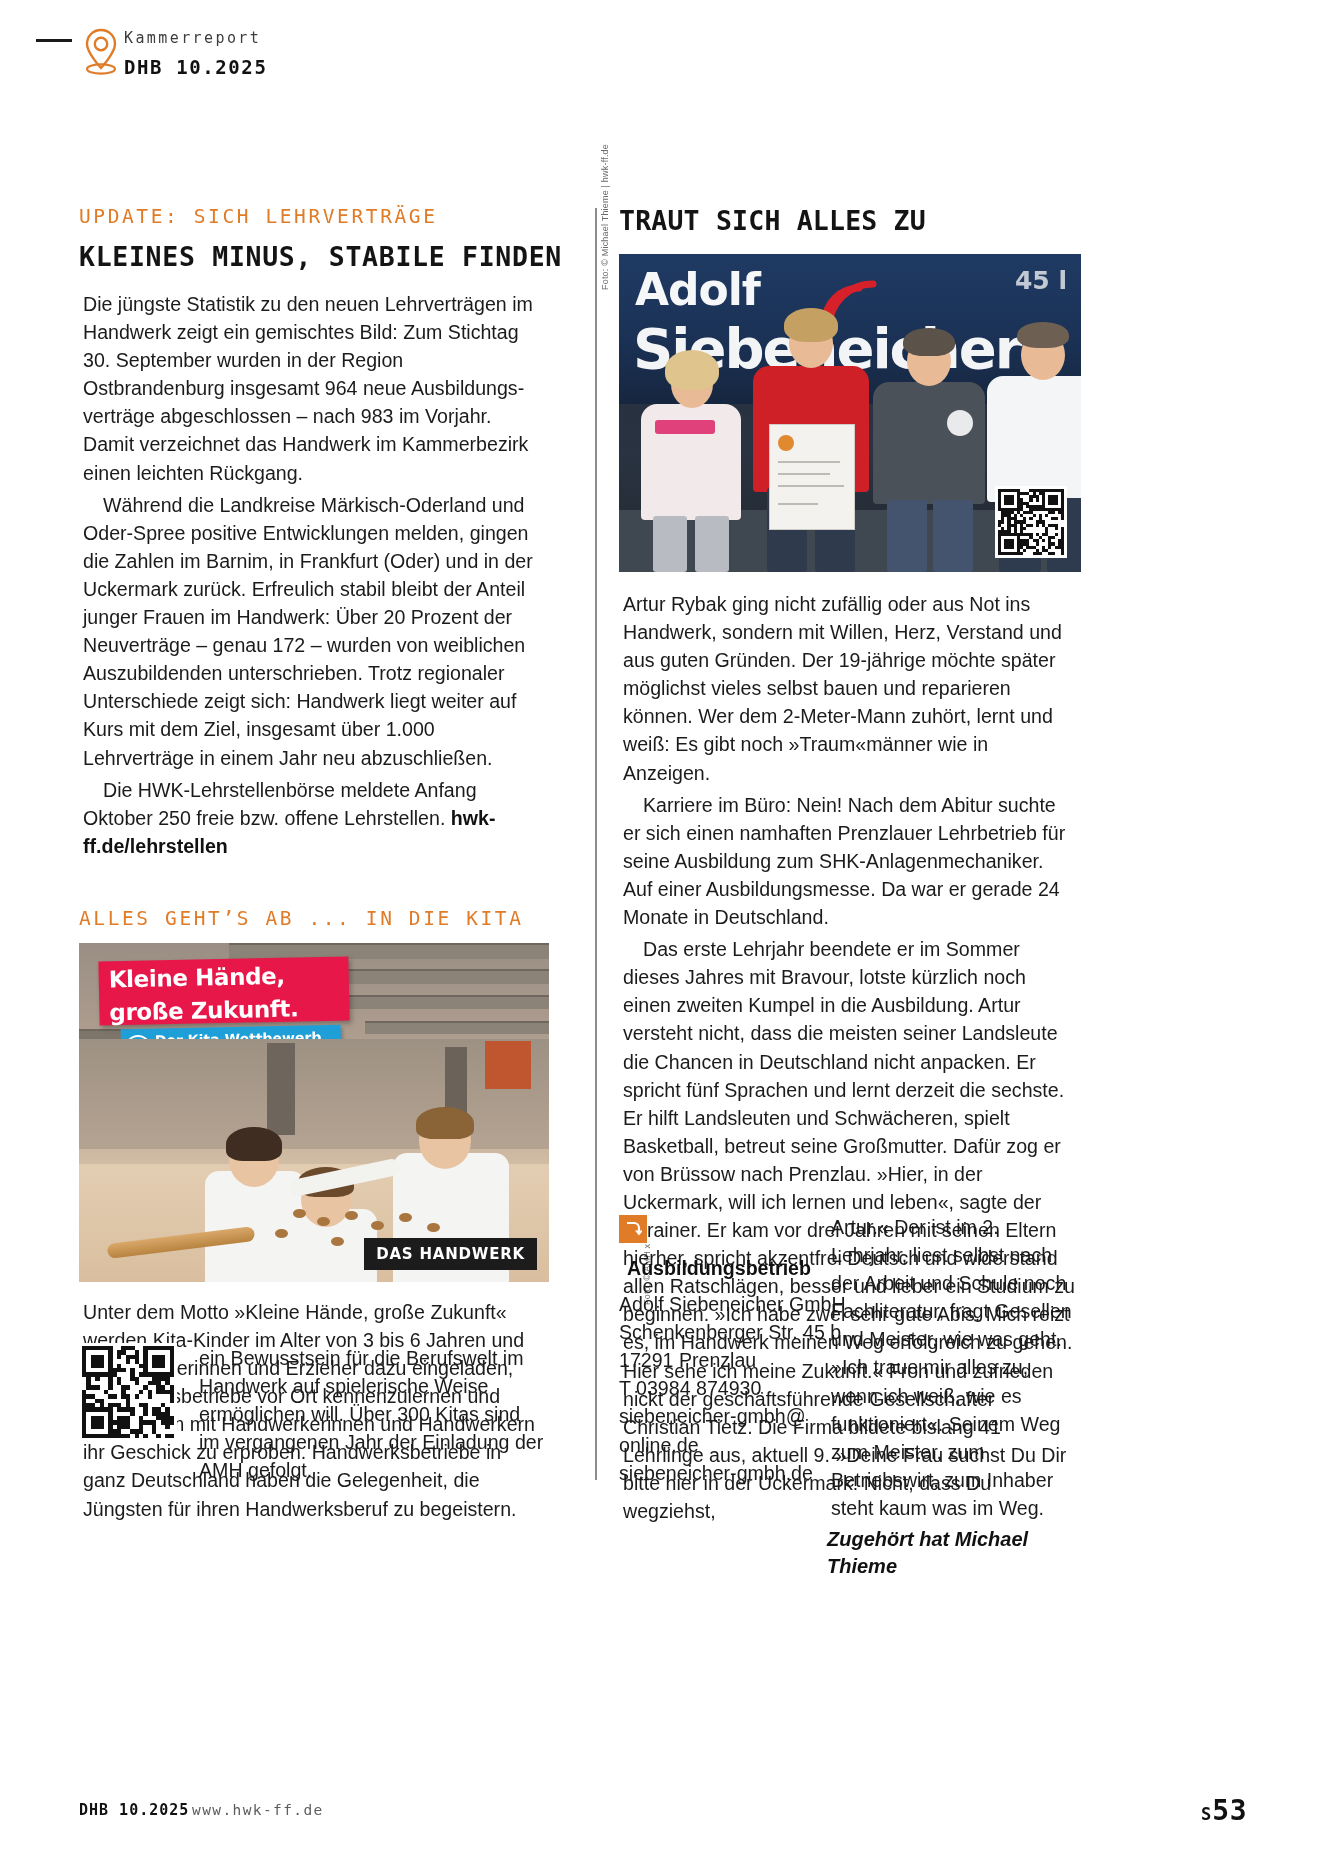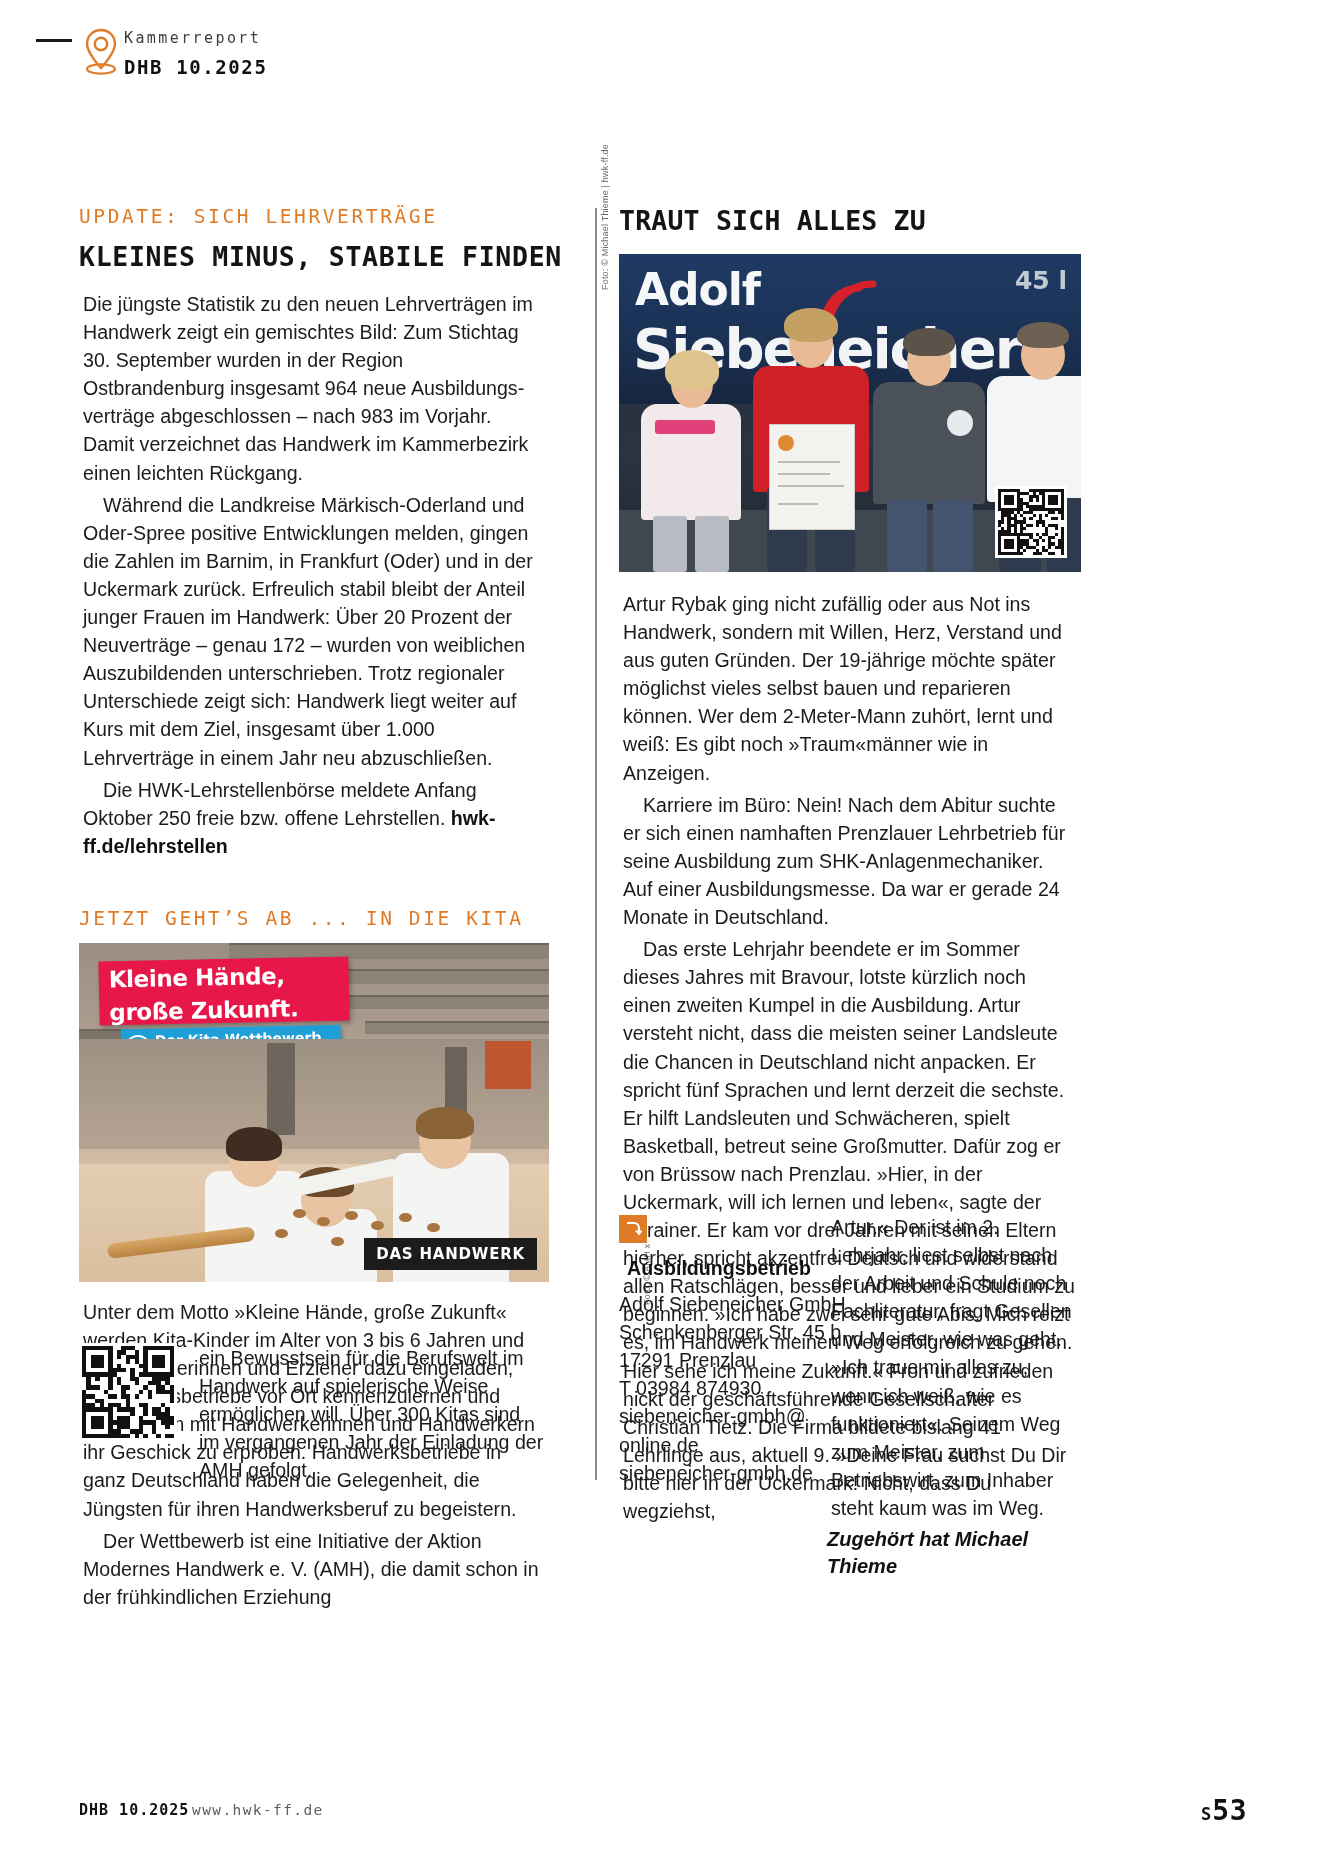--- a/index.html
+++ b/index.html
@@ -495,21 +495,21 @@
       <h3 class="kicker">UPDATE: SICH LEHRVERTRÄGE</h3>
       <h2 class="headline">KLEINES MINUS, STABILE FINDEN</h2>
       <div class="body-text">
         <p>Die jüngste Statistik zu den neuen Lehrverträgen im Handwerk zeigt ein gemischtes Bild: Zum Stichtag 30. September wurden in der Region Ostbrandenburg insgesamt 964 neue Ausbildungs­verträge abgeschlossen – nach 983 im Vorjahr. Damit verzeichnet das Handwerk im Kammerbezirk einen leichten Rückgang.</p>
         <p class="indent">Während die Landkreise Märkisch-Oderland und Oder-Spree positive Entwicklungen melden, gingen die Zahlen im Barnim, in Frankfurt (Oder) und in der Uckermark zurück. Erfreulich stabil bleibt der Anteil junger Frauen im Handwerk: Über 20 Prozent der Neuverträge – genau 172 – wurden von weiblichen Auszubil­denden unterschrieben. Trotz regionaler Unterschiede zeigt sich: Handwerk liegt weiter auf Kurs mit dem Ziel, insgesamt über 1.000 Lehrverträge in einem Jahr neu abzuschließen.</p>
         <p class="indent"><span>Die HWK-Lehrstellenbörse meldete Anfang Oktober 250 freie bzw. offene Lehrstellen. </span><span class="link-bold">hwk-ff.de/lehrstellen</span></p>
       </div>
     </div>
 
     <div style="margin-top:47px;">
-      <h3 class="kicker">JETZT GEHT’S AB ... IN DIE KITA</h3>
+      <h3 class="kicker">ALLES GEHT’S AB ... IN DIE KITA</h3>
 
       <div class="photo" id="photo-kita">
         <div class="kt-shelf" style="left:150px; top:0; width:320px; height:14px;"></div>
         <div class="kt-shelf" style="left:150px; top:26px; width:320px; height:13px;"></div>
         <div class="kt-shelf" style="left:150px; top:52px; width:320px; height:12px;"></div>
         <div class="kt-shelf" style="left:286px; top:78px; width:184px; height:11px;"></div>
         <div class="kt-shelf" style="left:0px; top:86px; width:120px; height:10px; background:#7d746a;"></div>
 
         <div class="kt-banner">
           <span>Kleine Hände,</span>
@@ -555,21 +555,20 @@
         <div class="kt-cookie" style="left:348px; bottom:50px;"></div>
         <div class="kt-cookie" style="left:196px; bottom:44px;"></div>
         <div class="kt-cookie" style="left:252px; bottom:36px;"></div>
 
         <div class="kt-badge">DAS HANDWERK</div>
       </div>
       <span class="credit" style="left:563px; top:1100px; position:absolute;">Foto: © AMH x</span>
 
       <div class="body-text" style="margin-top:16px;">
         <p>Unter dem Motto »Kleine Hände, große Zukunft« werden Kita-Kinder im Alter von 3 bis 6 Jahren und ihre Erzieherinnen und Er­zieher dazu eingeladen, Handwerksbetriebe vor Ort kennenzuler­nen und gemeinsam mit Handwerkerinnen und Handwerkern ihr Geschick zu erproben. Handwerksbetriebe in ganz Deutschland haben die Gelegenheit, die Jüngsten für ihren Handwerksberuf zu begeistern.</p>
-        <p class="indent">Der Wettbewerb ist eine Initiative der Aktion Modernes Hand­werk e. V. (AMH), die damit schon in der frühkindlichen Erziehung</p>
       </div>
     </div>
   </div>
 
   <div class="qr qr-left">
     <div class="qr-grid" id="qr-left-grid">
         <i class="on"></i>
         <i class="on"></i>
         <i class="on"></i>
         <i class="on"></i>

